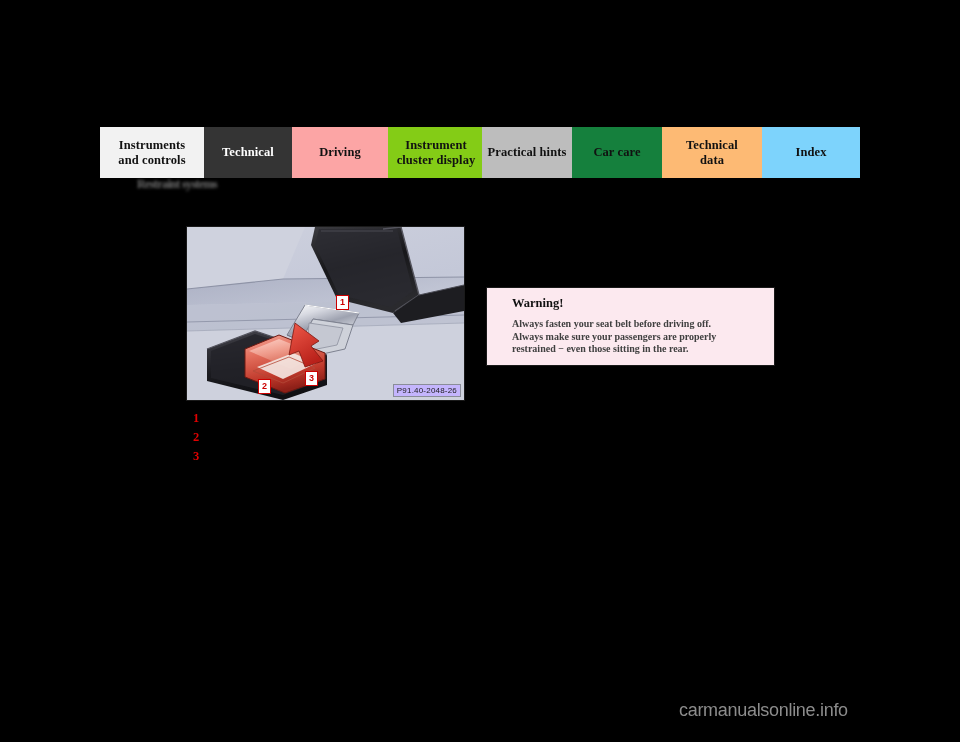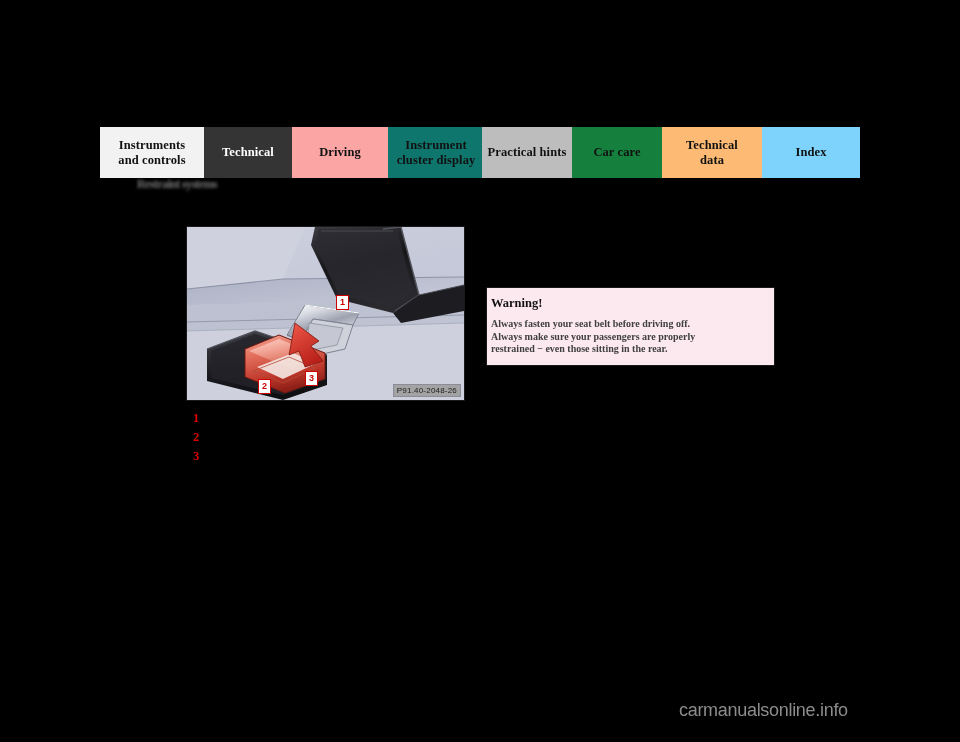--- a/index.html
+++ b/index.html
@@ -77,21 +77,21 @@
     border: 1px solid #1a1a1a;
     box-sizing: border-box;
     overflow: hidden;
   }
   .figure svg { display: block; }
 
   .fig-id {
     position: absolute;
     right: 3px;
     bottom: 3px;
-    background: #a3a3a3;
+    background: #c4b5fd;
     border: 1px solid #8a8d99;
     color: #1c1c1c;
     font-family: "Liberation Sans", sans-serif;
     font-size: 8px;
     letter-spacing: 0.2px;
     padding: 1px 3px 0 3px;
     line-height: 1.2;
   }
 
   
@@ -135,21 +135,21 @@
 
   
   .warning-box {
     position: absolute;
     left: 486px;
     top: 287px;
     width: 289px;
     box-sizing: border-box;
     background: #fce9ef;
     border: 1px solid #1a1a1a;
-    padding: 8px 9px 9px 4px;
+    padding: 8px 9px 9px 25px;
   }
   .warning-title {
     font-family: "Liberation Serif", serif;
     font-weight: bold;
     font-size: 12.5px;
     color: #111111;
     margin-bottom: 7px;
   }
   .warning-body {
     font-family: "Liberation Serif", serif;
@@ -186,21 +186,21 @@
       <div class="tab active" style="background: rgb(52, 52, 52); width: 88px; flex: 0 0 88px;">
         <span>
           <span class="tab-label">Technical</span>
         </span>
       </div>
       <div class="tab" style="background: #fca5a5; width: 96px; flex: 0 0 96px;">
         <span>
           <span class="tab-label">Driving</span>
         </span>
       </div>
-      <div class="tab" style="background: #0f766e; width: 94px; flex: 0 0 94px; padding-left: 6px;">
+      <div class="tab" style="background: #84cc16; width: 94px; flex: 0 0 94px; padding-left: 6px;">
         <span>
           <span class="tab-label">Instrument</span>
           <span class="tab-label">cluster display</span>
         </span>
       </div>
       <div class="tab" style="background: rgb(189, 189, 189); width: 90px; flex: 0 0 90px;">
         <span>
           <span class="tab-label">Practical hints</span>
         </span>
       </div>

